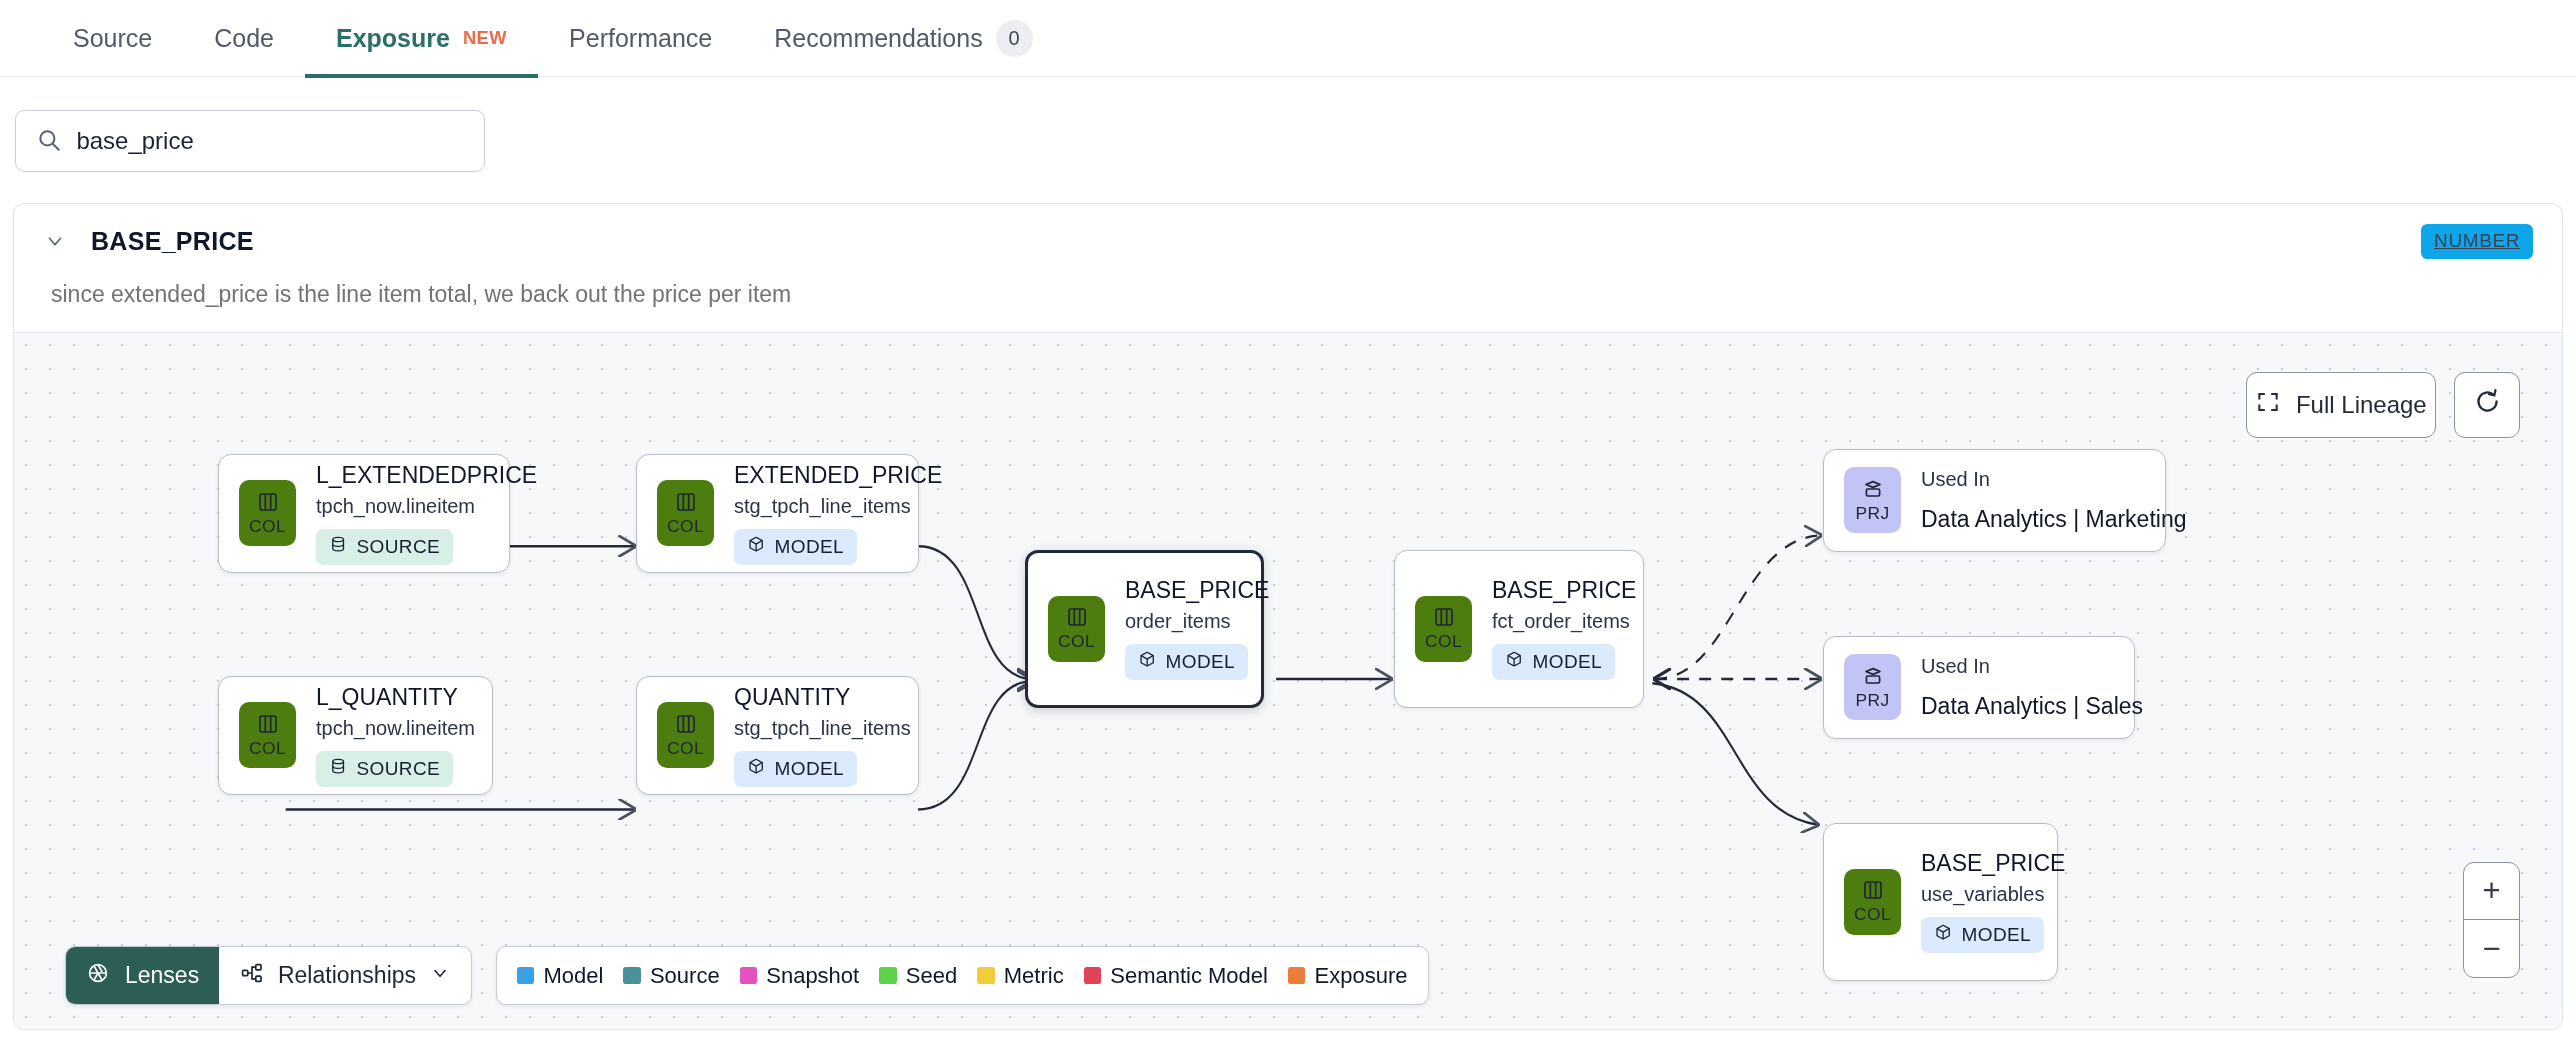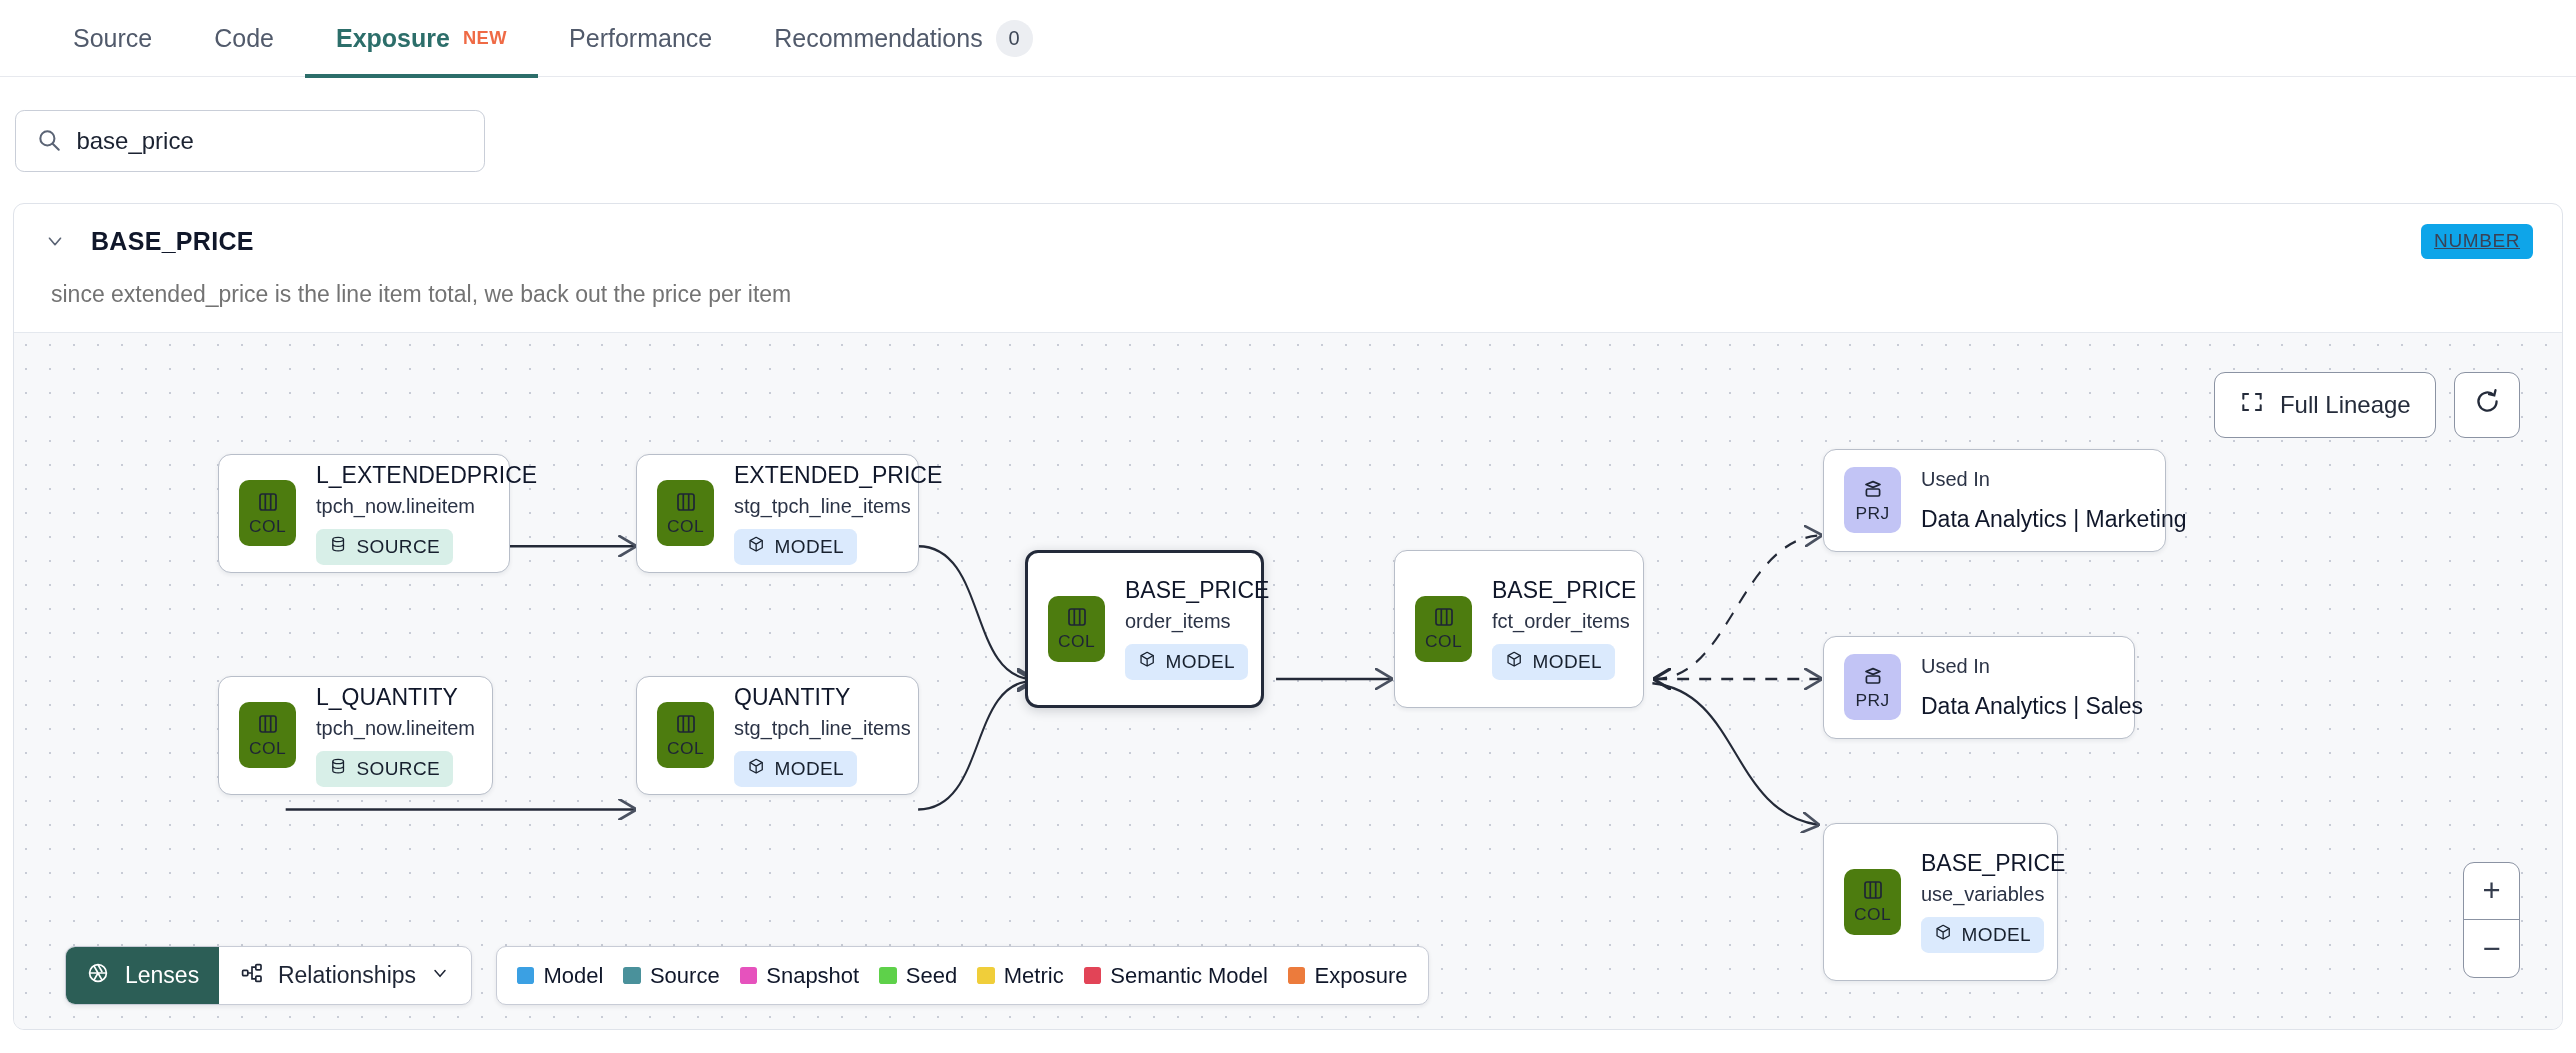--- a/index.html
+++ b/index.html
@@ -219,21 +219,21 @@
     display: flex; gap: 18.3px;
   }
   .btn-outline {
     height: 66px;
     border: 1.8px solid #8b93a3;
     border-radius: 11px;
     background: #fff;
     display: flex;
     align-items: center;
     gap: 14.7px;
-    padding: 0 24px;
+    padding: 0 8px;
     font-size: 24px;
     color: #242b3a;
     cursor: pointer;
   }
   .btn-icon-sq {
     width: 66px; height: 66px;
     justify-content: center;
     padding: 0;
   }
   .zoomctl {

